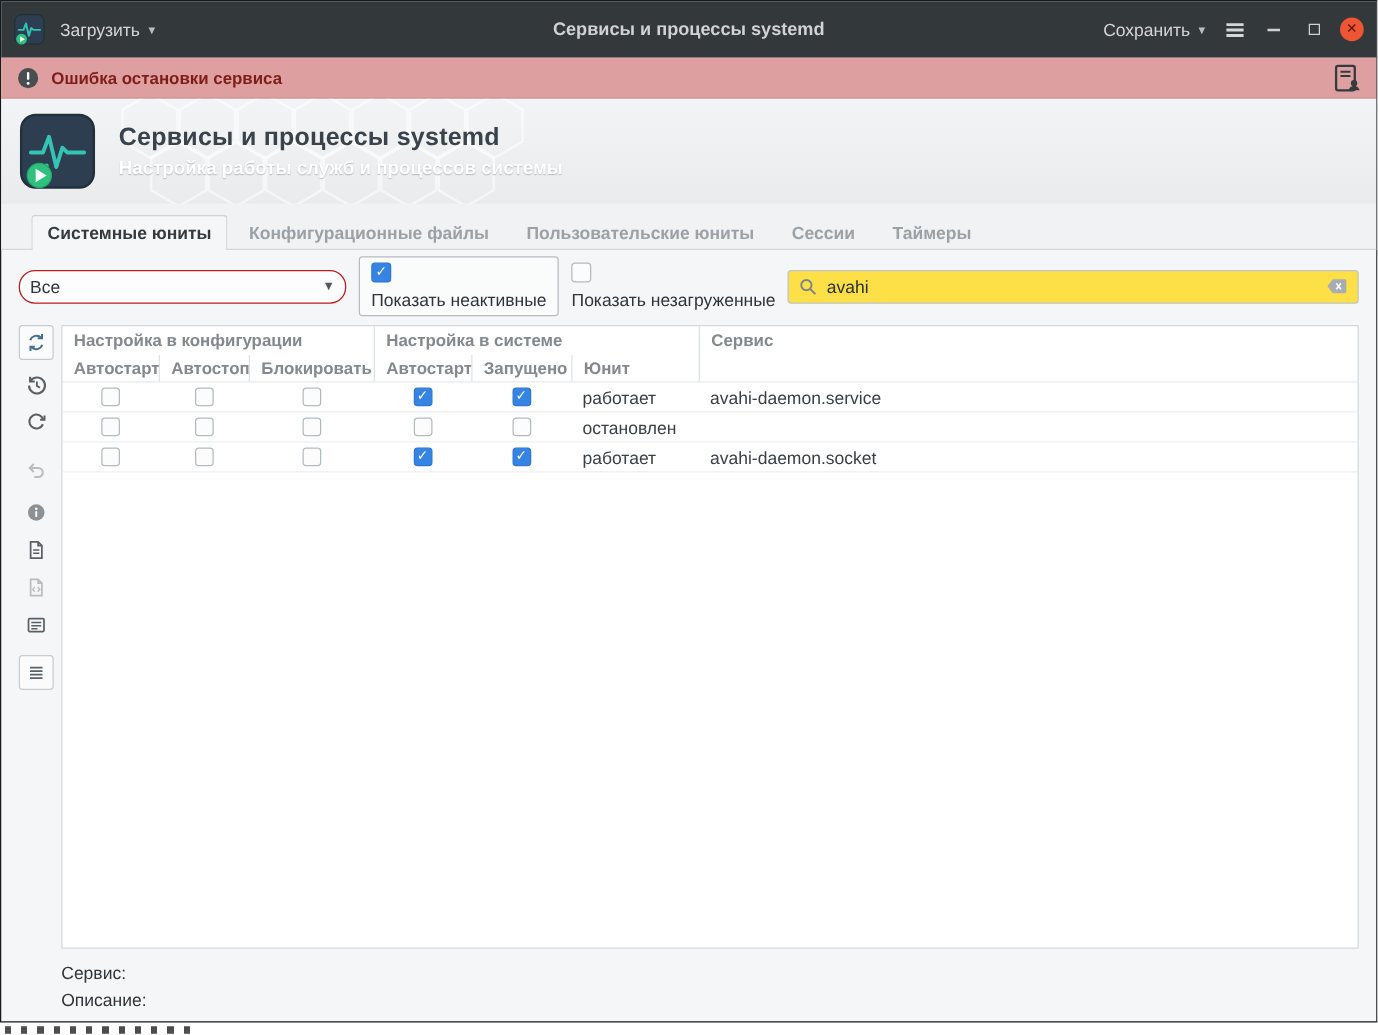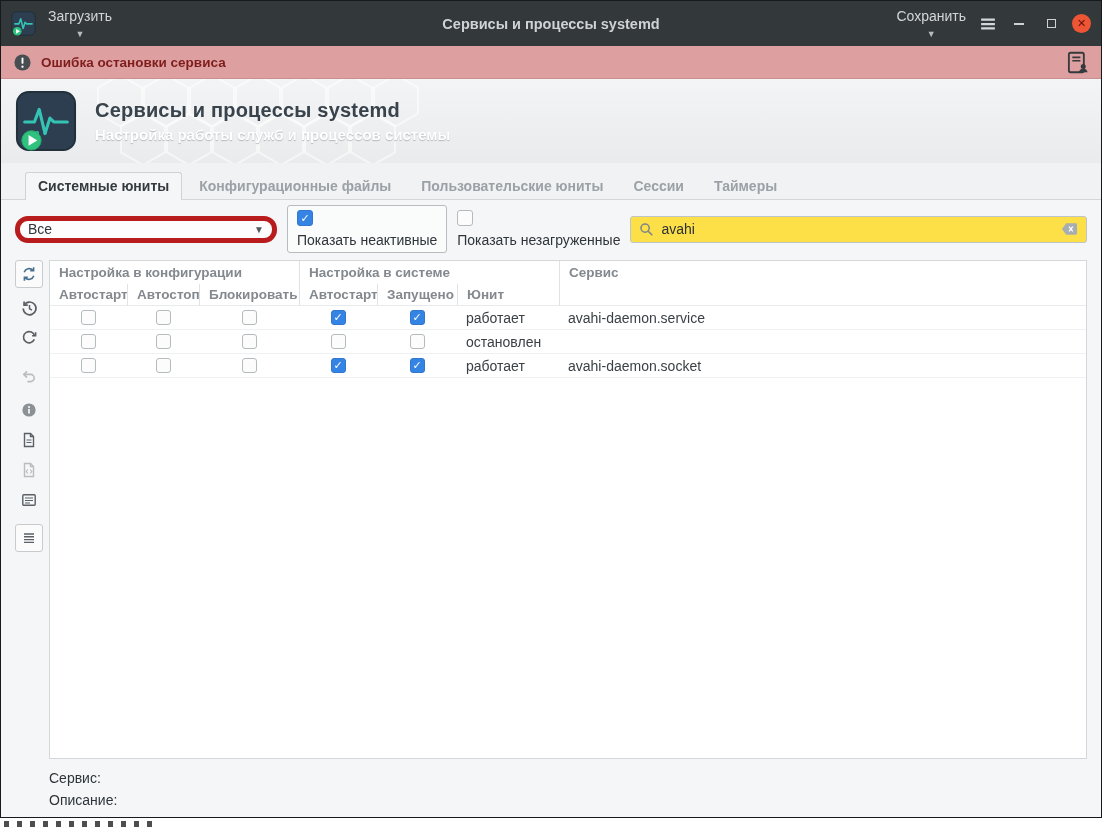--- a/index.html
+++ b/index.html
@@ -10,21 +10,21 @@
     border:1px solid #141a1d; display:flex; flex-direction:column; background:#f5f6f7; }
 
   
   .titlebar { height:45px; background:#33393b; display:flex; align-items:center;
     padding:0 10px; position:relative; flex:0 0 auto; color:#d3d6d7; }
   .tb-left, .tb-right { display:flex; align-items:center; gap:10px; }
   .tb-right { margin-left:auto; }
   .tb-title { position:absolute; left:0; right:0; text-align:center; font-size:14.5px;
     color:#cfd3d5; font-weight:600; pointer-events:none; }
   .tb-btn { display:flex; align-items:center; gap:5px; font-size:14px; color:#d3d6d7;
-    cursor:default; padding:4px 2px;flex-direction:column; }
+    cursor:default; padding:4px 2px; }
   .chev { font-size:9px; color:#b8bcbe; }
   .mini-icon { display:block; }
   .winctl { width:22px; height:22px; display:flex; align-items:center; justify-content:center; }
   .minimize-bar { width:10px; height:2px; background:#cfd2d4; display:block; }
   .restore-box { width:9px; height:9px; border:1.5px solid #cfd2d4; display:block; }
   .close-circle { width:19px; height:19px; border-radius:50%; background:#ee5535;
     display:flex; align-items:center; justify-content:center; color:#5c130b;
     font-size:11px; font-weight:bold; line-height:1; }
   .tb-menu { color:#d4d7d8; display:flex; align-items:center; }
 
@@ -46,21 +46,21 @@
   
   .tabbar { display:flex; align-items:flex-end; padding:8px 0 0 24px; gap:4px;
     border-bottom:1px solid #d3d7d9; flex:0 0 auto; background:#f1f2f3; }
   .tab { font-size:14px; font-weight:600; color:#9ba1a6; padding:5px 12px 6px;
     border:1px solid transparent; border-bottom:none; position:relative; top:1px; }
   .tab.active { color:#343a3e; background:#f5f6f7; border-color:#cfd3d5;
     border-radius:3px 3px 0 0; }
 
   
   .filters { display:flex; align-items:center; gap:10px; padding:5px 14px; flex:0 0 auto; }
-  .combo { width:262px; height:27px; background:#fdfdfd; border:5px solid #b91c1c;
+  .combo { width:262px; height:27px; background:#fdfdfd; border:1px solid #b91c1c;
     border-radius:13px; display:flex; align-items:center; padding:0 8px; font-size:14px;
     color:#2f353a; }
   .combo .chev-dark { margin-left:auto; font-size:10px; color:#54595d; }
   .cb { width:16px; height:16px; border-radius:3px; border:1px solid #b5babd;
     background:#fcfcfc; display:inline-flex; align-items:center; justify-content:center;
     flex:0 0 auto; }
   .cb.checked { background:#3584e4; border-color:#2f77cf; }
   .cb.checked::after { content:"✓"; color:#fff; font-size:11px; font-weight:bold; line-height:1; }
   .cb-group { display:flex; align-items:flex-start; gap:6px; font-size:14px; color:#2f353a;flex-direction:column; }
   .cb-group.framed { border:1px solid #b7bcbf; border-radius:3px; padding:4px 9px; background:#fafbfb; }

